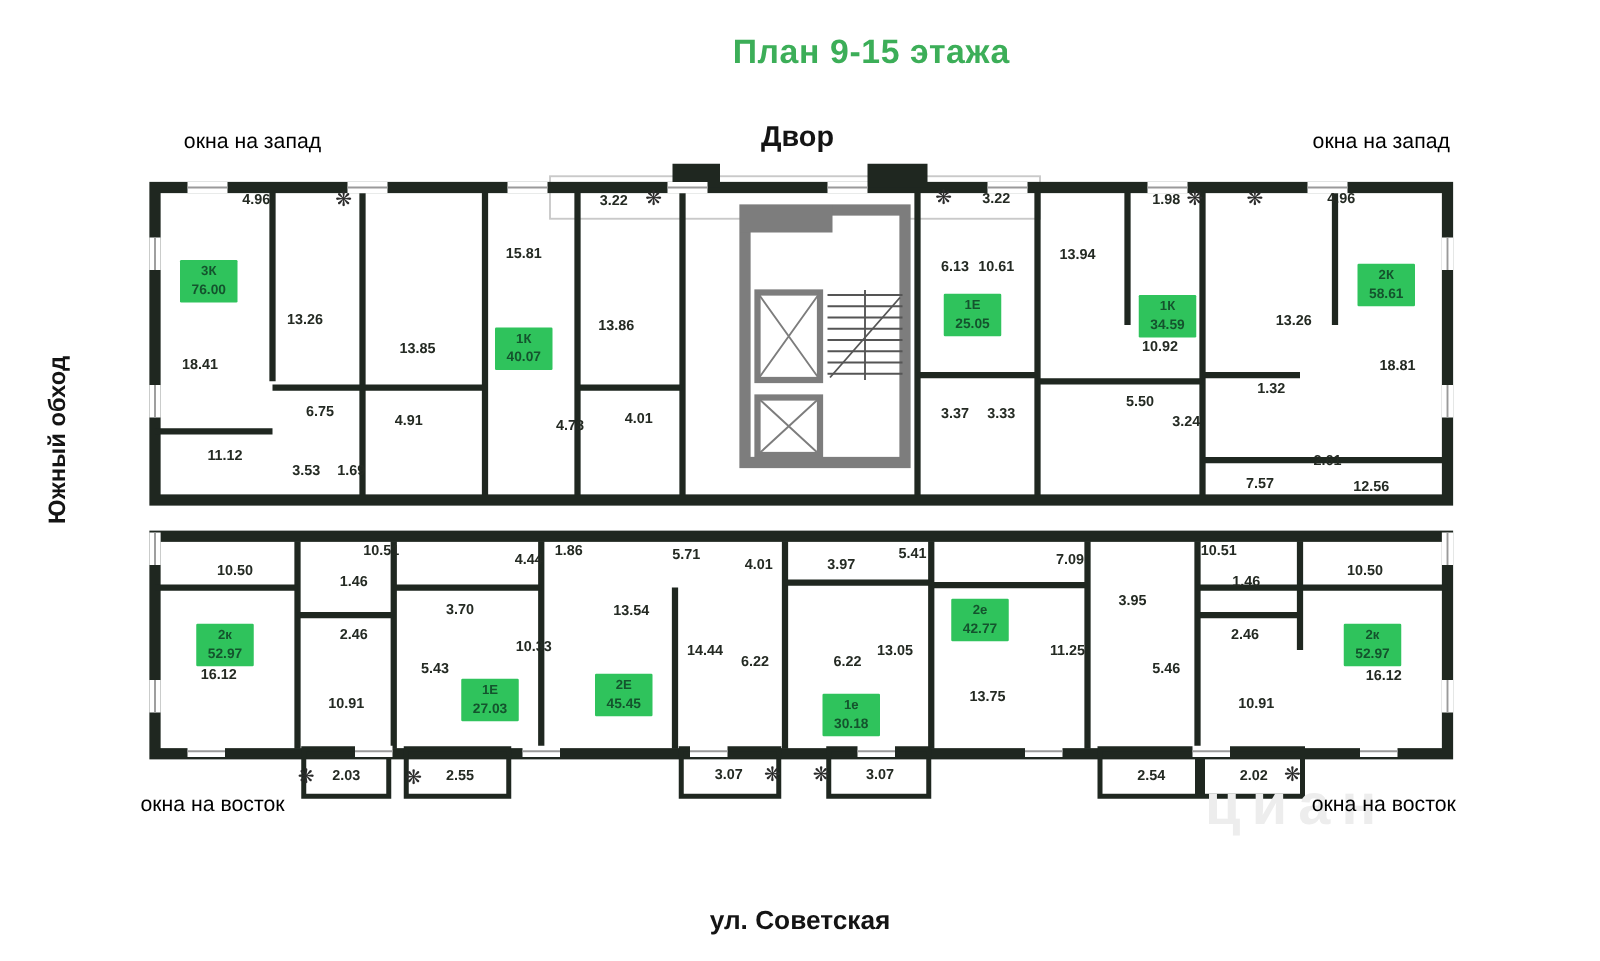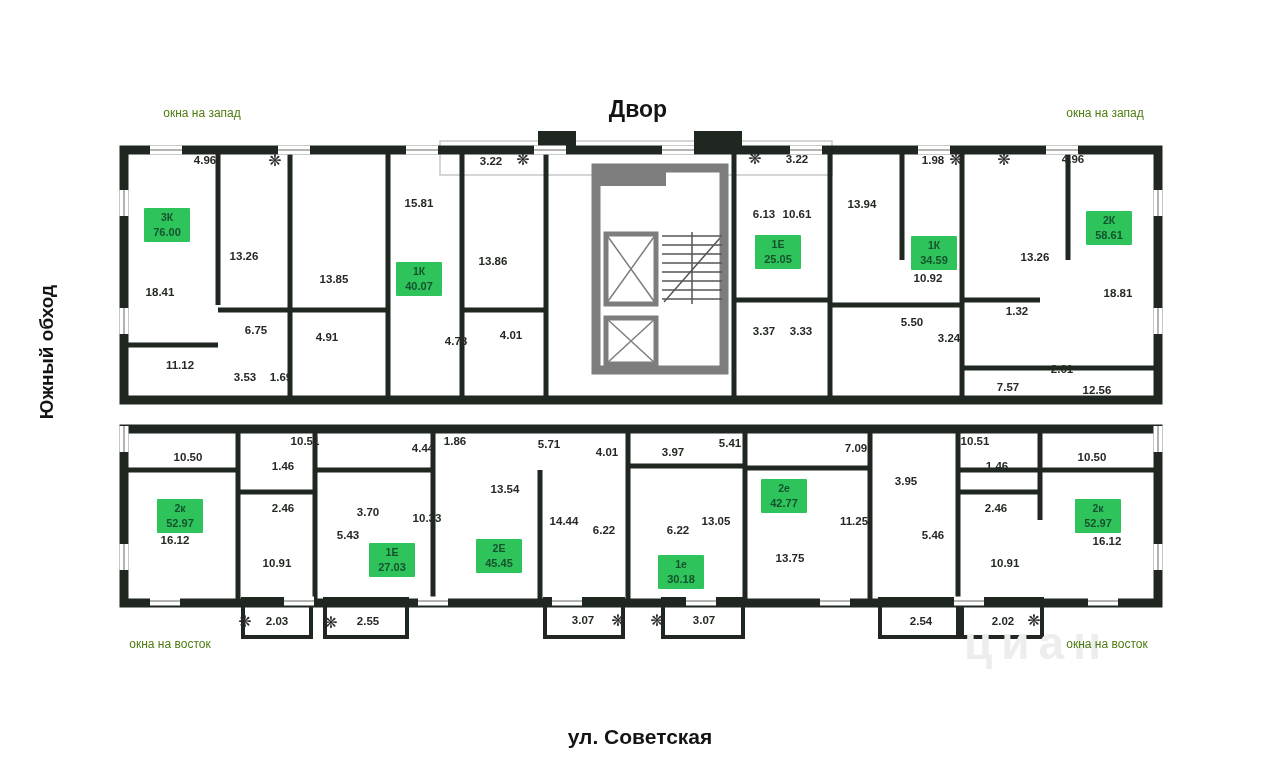--- a/index.html
+++ b/index.html
@@ -5,21 +5,21 @@
   html,body{margin:0;padding:0;background:#fff;}
   .canvas{position:relative;width:1280px;height:769px;background:#ffffff;overflow:hidden;
           font-family:"Liberation Sans",sans-serif;}
   svg.plan{position:absolute;left:0;top:0;}
   .abs{position:absolute;transform:translate(-50%,-50%);white-space:nowrap;}
   .page-title{font-size:27px;font-weight:bold;color:#3cae58;letter-spacing:.5px;}
   .courtyard{font-size:23px;font-weight:bold;color:#141414;}
   .street{font-size:21px;font-weight:bold;color:#141414;}
   .side-road{font-size:19px;font-weight:bold;color:#141414;
              transform:translate(-50%,-50%) rotate(-90deg);}
-  .win-label{font-size:12px;color:#4d7c0f;}
+  .win-label{font-size:17px;color:#000000;}
   .room-label{font-size:11.5px;font-weight:bold;color:#242a23;}
   .badge{background:#2fc35c;color:#14532d;text-align:center;padding:3px 6px;min-width:34px;
          line-height:1.3;border-radius:1px;cursor:pointer;}
   .badge .t{font-size:10.5px;font-weight:bold;}
   .badge .a{font-size:11px;font-weight:bold;}
   .snow{font-size:16px;color:#2c2c2c;}
   .watermark{font-size:46px;font-weight:bold;color:#ededed;letter-spacing:9px;}
 </style>
 </head>
 <body>
@@ -78,20 +78,21 @@
         <path stroke-width="1.5" d="M606 318 L656 364 M656 318 L606 364"></path>
       </g>
       <g stroke="#555555" stroke-width="1.5" fill="none">
         <path d="M662 236 H722 M662 245 H722 M662 254 H722 M662 263 H722 M662 272 H722 M662 281 H722 M662 290 H722 M662 299 H722"></path>
         <line x1="692" y1="232" x2="692" y2="304"></line>
         <line x1="664" y1="302" x2="720" y2="238"></line>
       </g>
     </g>
   </svg>
 
+  <div class="abs page-title" style="left:697px;top:42px">План 9-15 этажа</div>
   <div class="abs courtyard" style="left:638px;top:109px">Двор</div>
   <div class="abs street" style="left:640px;top:737px">ул. Советская</div>
   <div class="abs side-road" style="left:47px;top:352px">Южный обход</div>
   <div class="abs watermark" style="left:1037px;top:643px">циан</div>
 
   <div>
 
   <div class="abs win-label" style="left: 202px; top: 113px;">окна на запад</div>
       <div class="abs win-label" style="left: 1105px; top: 113px;">окна на запад</div>
       <div class="abs win-label" style="left: 170px; top: 644px;">окна на восток</div>
@@ -128,21 +129,21 @@
       <div class="abs room-label" style="left: 912px; top: 322px;">5.50</div>
       <div class="abs room-label" style="left: 949px; top: 338px;">3.24</div>
       <div class="abs room-label" style="left: 1017px; top: 311px;">1.32</div>
       <div class="abs room-label" style="left: 1016px; top: 369px; margin-left: 46px;">2.61</div>
       <div class="abs room-label" style="left: 1008px; top: 387px;">7.57</div>
       <div class="abs room-label" style="left: 1097px; top: 390px;">12.56</div>
       <div class="abs room-label" style="left: 188px; top: 457px;">10.50</div>
       <div class="abs room-label" style="left: 305px; top: 441px;">10.51</div>
       <div class="abs room-label" style="left: 283px; top: 466px;">1.46</div>
       <div class="abs room-label" style="left: 283px; top: 508px;">2.46</div>
-      <div class="abs room-label" style="left: 368px; top: 512px;">3.70</div>
+      <div class="abs room-label" style="left: 368px; top: 488px;">3.70</div>
       <div class="abs room-label" style="left: 423px; top: 448px;">4.44</div>
       <div class="abs room-label" style="left: 455px; top: 441px;">1.86</div>
       <div class="abs room-label" style="left: 427px; top: 518px;">10.33</div>
       <div class="abs room-label" style="left: 175px; top: 540px;">16.12</div>
       <div class="abs room-label" style="left: 277px; top: 563px;">10.91</div>
       <div class="abs room-label" style="left: 348px; top: 535px;">5.43</div>
       <div class="abs room-label" style="left: 277px; top: 621px;">2.03</div>
       <div class="abs room-label" style="left: 368px; top: 621px;">2.55</div>
       <div class="abs room-label" style="left: 549px; top: 444px;">5.71</div>
       <div class="abs room-label" style="left: 607px; top: 452px;">4.01</div>

